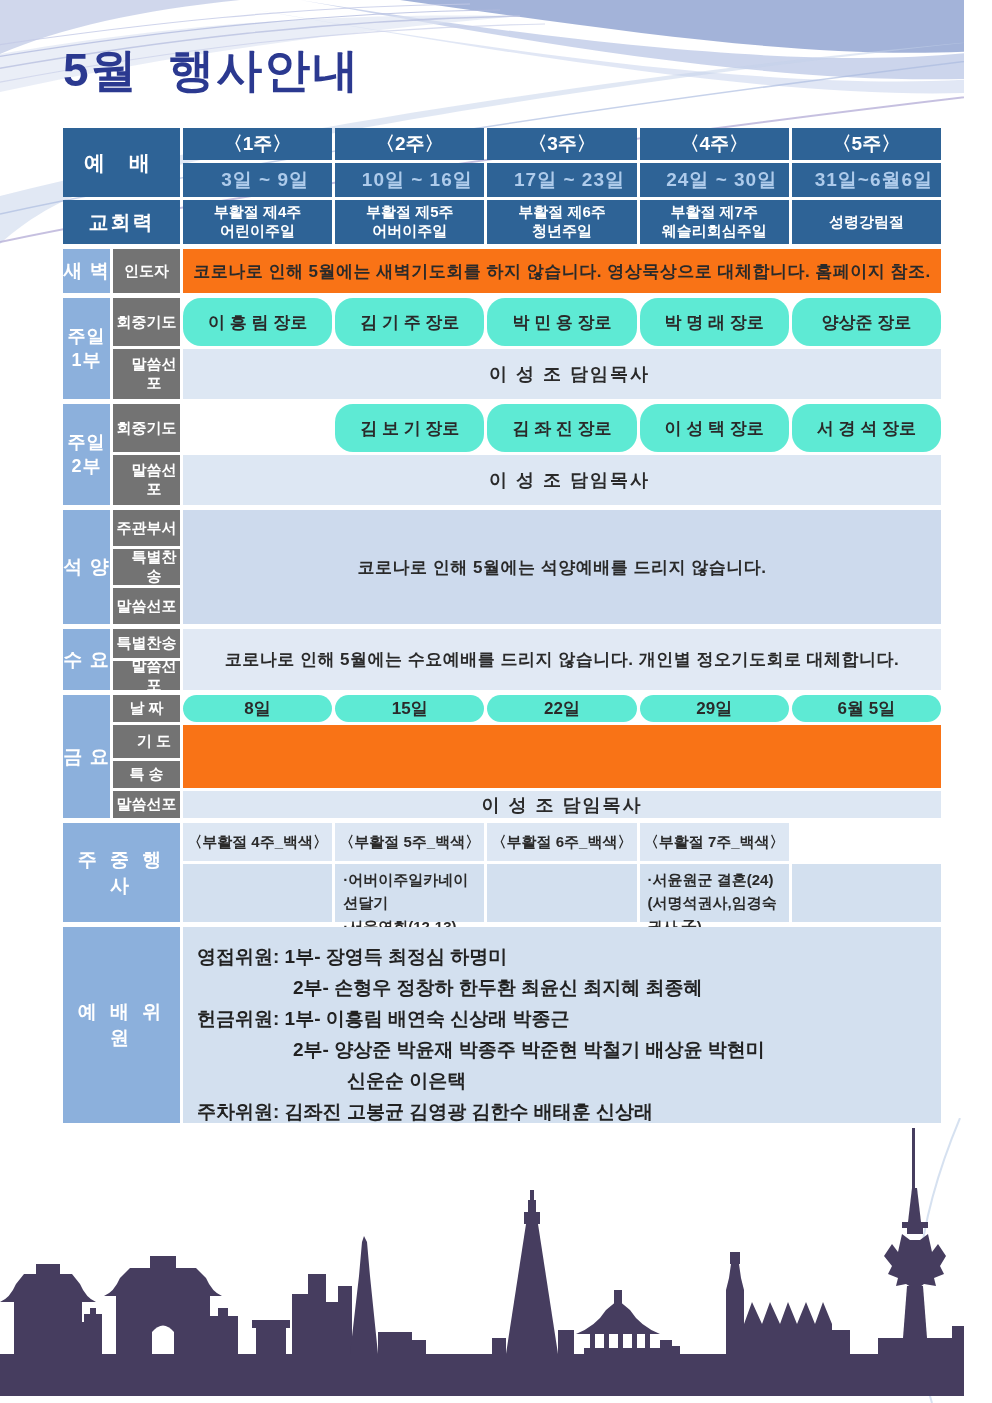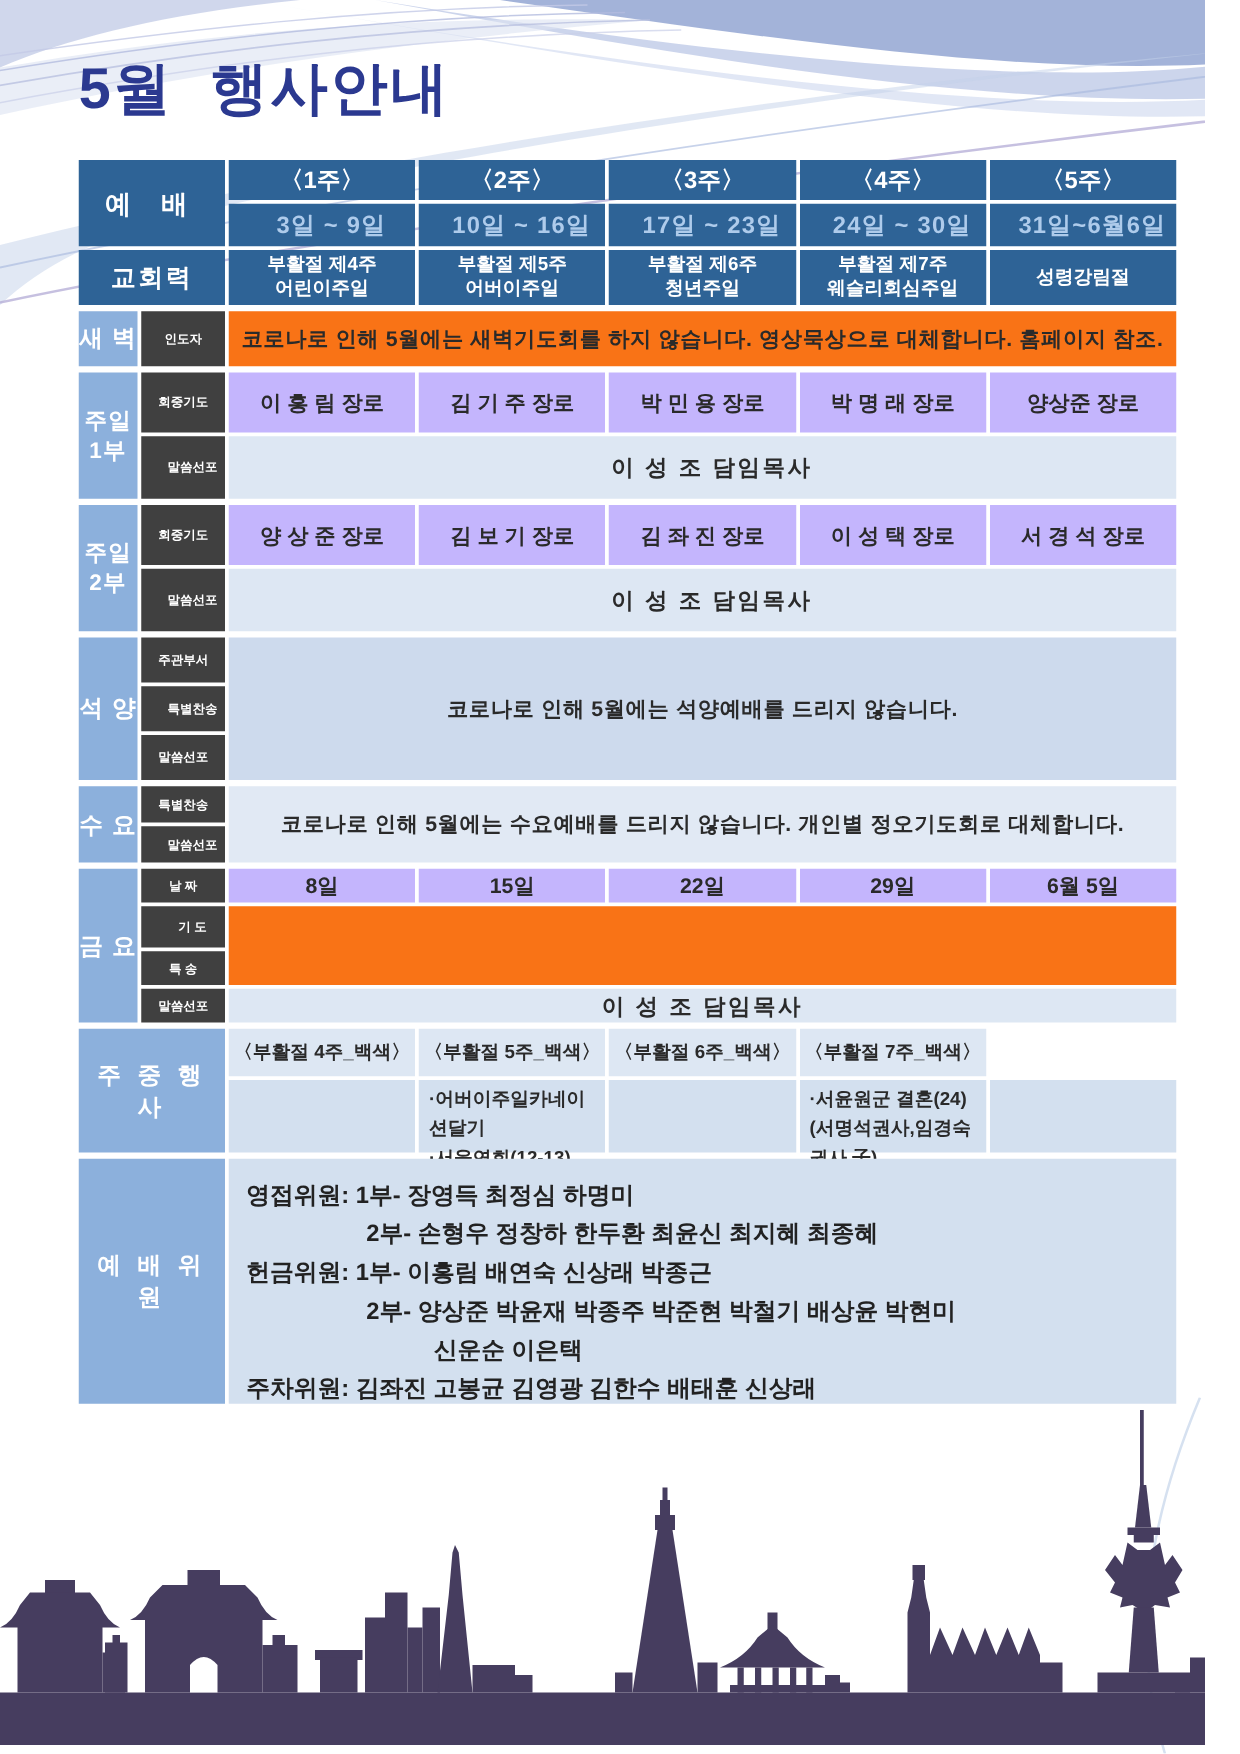--- a/index.html
+++ b/index.html
@@ -39,25 +39,25 @@
   
   .hdr     { background:#2e6396; color:#ffffff; }
   .corner  { grid-column:1/3; grid-row:1/3; font-size:21px; letter-spacing:9px; }
   .wk      { font-size:19px; }
   .date    { color:#aecbeb; font-size:19px; letter-spacing:1px; }
   .callab  { grid-column:1/3; grid-row:3; font-size:20px; letter-spacing:2px; }
   .cal     { font-size:15px; line-height:1.25; grid-row:3; }
 
   
   .glabel { background:#8cb0dc; color:#ffffff; font-size:19px; letter-spacing:1px; }
-  .slabel { background:#404040; color:#ffffff; font-size:10px; }
+  .slabel { background:#737373; color:#ffffff; font-size:15px; }
 
   
   .bg-msg1 { background:#f97316; }
-  .bg-pray { background:#c4b5fd; }
+  .bg-pray { background:#5eead4;border-radius:18px; }
   .bg-serm { background:#dde7f3; }
   .bg-eve  { background:#cddaed; }
   .bg-wed  { background:#e1e9f4; }
   .bg-mid2 { background:#d3e0ef; }
 
   .val   { font-size:17px; }
   .serm  { font-size:18px; letter-spacing:2px; }
   .msg   { font-size:17px; letter-spacing:0.5px; }
 
   .c3{grid-column:3;} .c4{grid-column:4;} .c5{grid-column:5;} .c6{grid-column:6;} .c7{grid-column:7;}
@@ -148,21 +148,20 @@
     <div class="cell val bg-pray c6 r1">박 명 래 장로</div>
     <div class="cell val bg-pray c7 r1">양상준 장로</div>
     <div class="cell slabel r2">말씀선포</div>
     <div class="cell span5 r2 bg-serm serm">이 성 조 담임목사</div>
   </div>
 
   <div class="band band-sun">
     <div class="cell glabel multi grow2">주일
 2부</div>
     <div class="cell slabel r1">회중기도</div>
-    <div class="cell val bg-pray c3 r1">양 상 준 장로</div>
     <div class="cell val bg-pray c4 r1">김 보 기 장로</div>
     <div class="cell val bg-pray c5 r1">김 좌 진 장로</div>
     <div class="cell val bg-pray c6 r1">이 성 택  장로</div>
     <div class="cell val bg-pray c7 r1">서 경 석 장로</div>
     <div class="cell slabel r2">말씀선포</div>
     <div class="cell span5 r2 bg-serm serm">이 성 조 담임목사</div>
   </div>
 
   <div class="band band-evening">
     <div class="cell glabel grow3">석 양</div>

